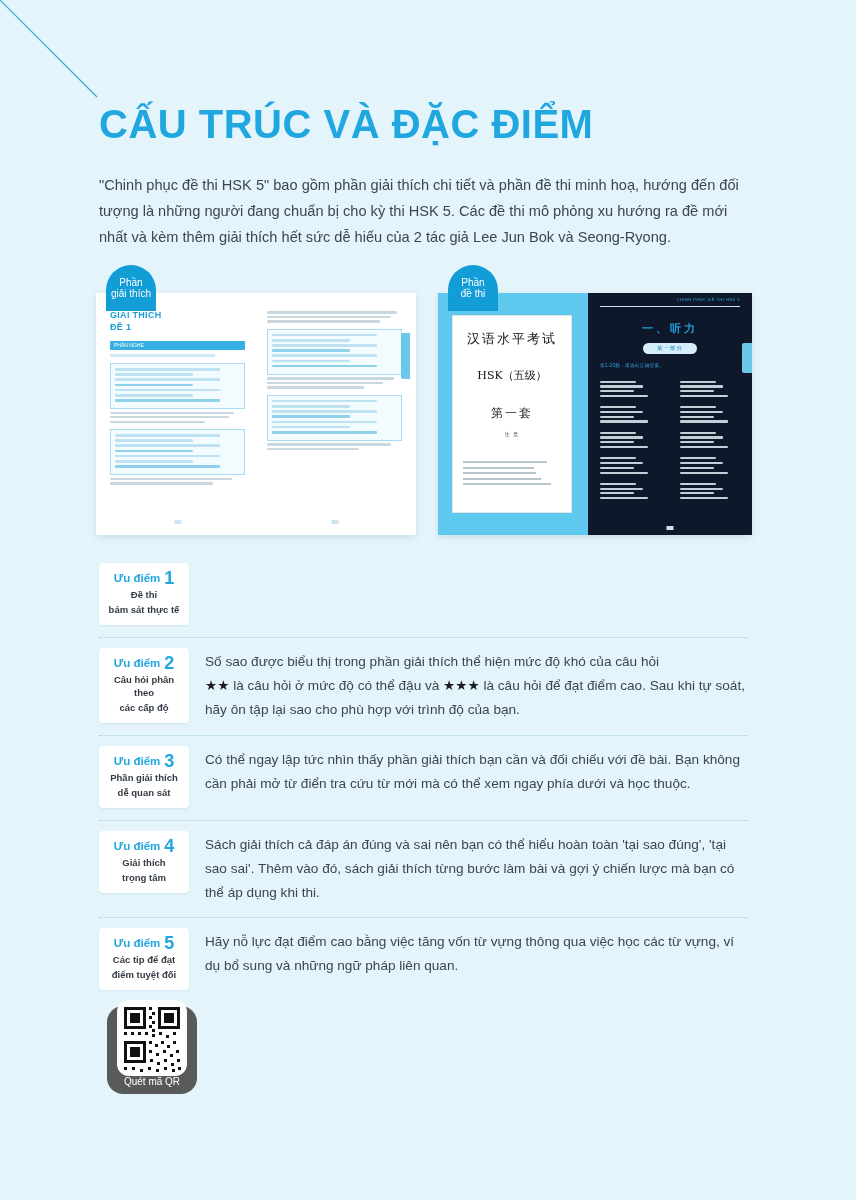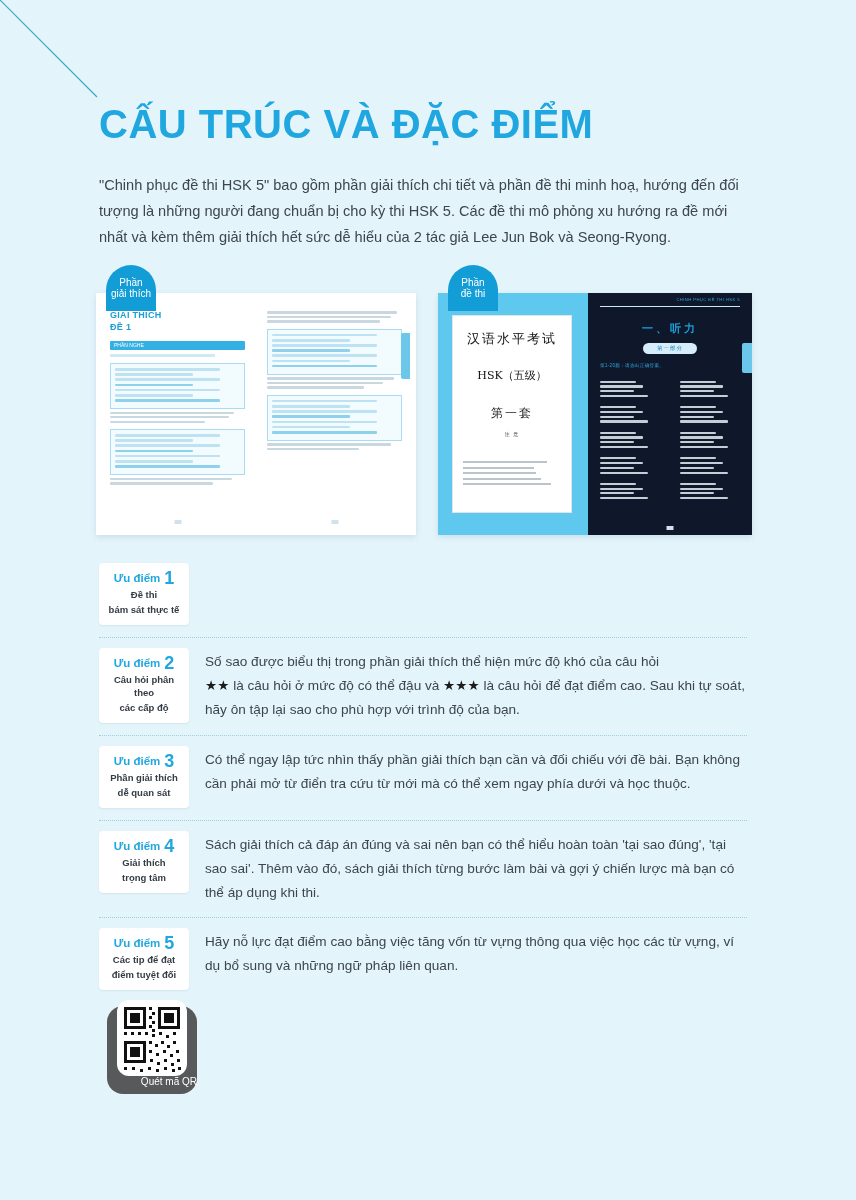--- a/index.html
+++ b/index.html
@@ -93,21 +93,21 @@
            box-shadow:0 1px 2px rgba(40,110,150,.10); }
   .badge-top { color:#21a7e0; font-size:11.5px; font-weight:700; line-height:16px; }
   .badge-top .num { font-size:18px; font-weight:700; margin-left:4px; vertical-align:-2px; }
   .badge-desc { color:#333b44; font-size:9.5px; line-height:13px; margin-top:2px; font-weight:600;}
   .feature-body { flex:1; font-size:13.6px; line-height:24px; color:#3d4550; padding-top:2px;}
   .stars { letter-spacing:0px; color:#1c1c1c; }
 
   
   .qr-section { position:absolute; left:99px; top:1000px; width:650px; height:110px; }
   .qr-frame { position:absolute; left:8px; top:0; width:90px; height:100px; }
-  .qr-label { position:absolute; left:8px; top:72px; width:90px; text-align:right;
+  .qr-label { position:absolute; left:8px; top:72px; width:90px; text-align:center;
               color:#fff; font-size:10px; line-height:20px; z-index:3;}
   .qr-banner { position:absolute; left:176px; top:22px; width:470px; height:53px;
                background:#fff; border-radius:27px; display:flex; align-items:center;
                justify-content:center; }
   .qr-banner span { color:#2aa3d8; font-size:13.5px; font-weight:700; letter-spacing:.2px; }
 </style>
 </head>
 <body>
 
 <div class="page">

